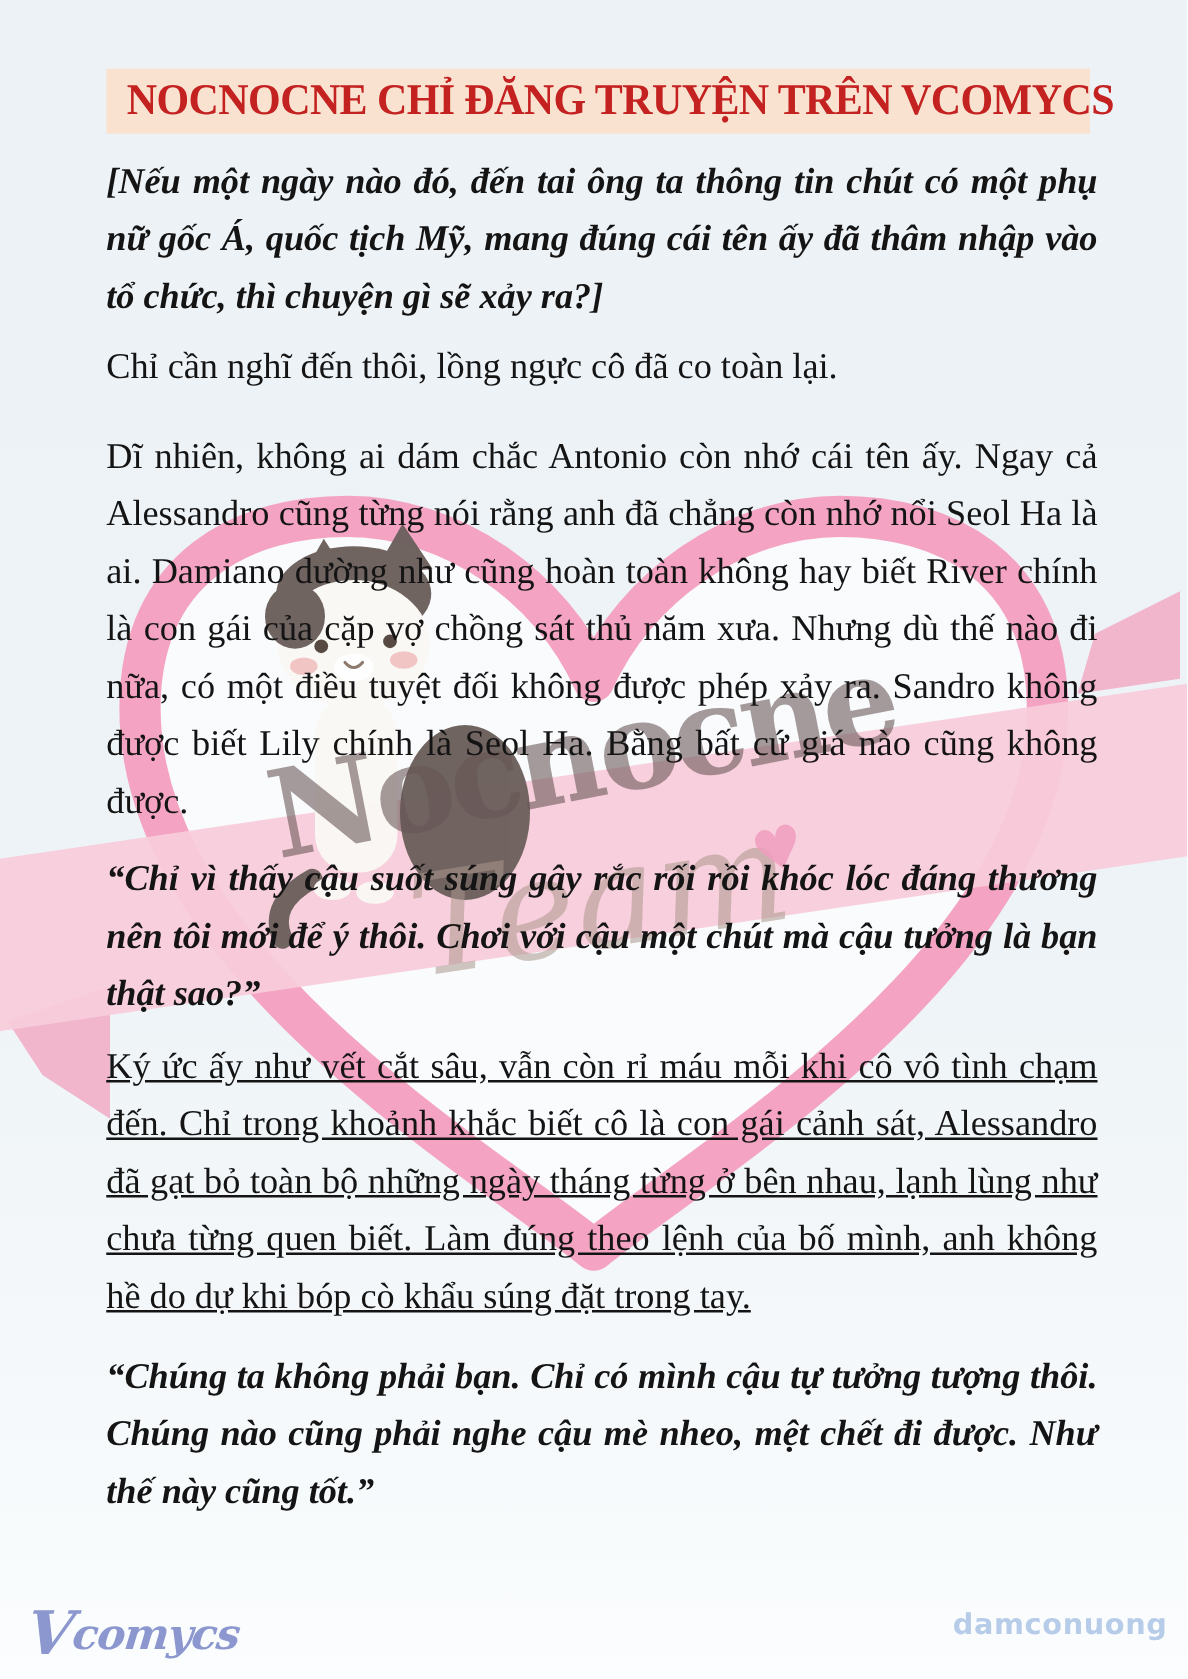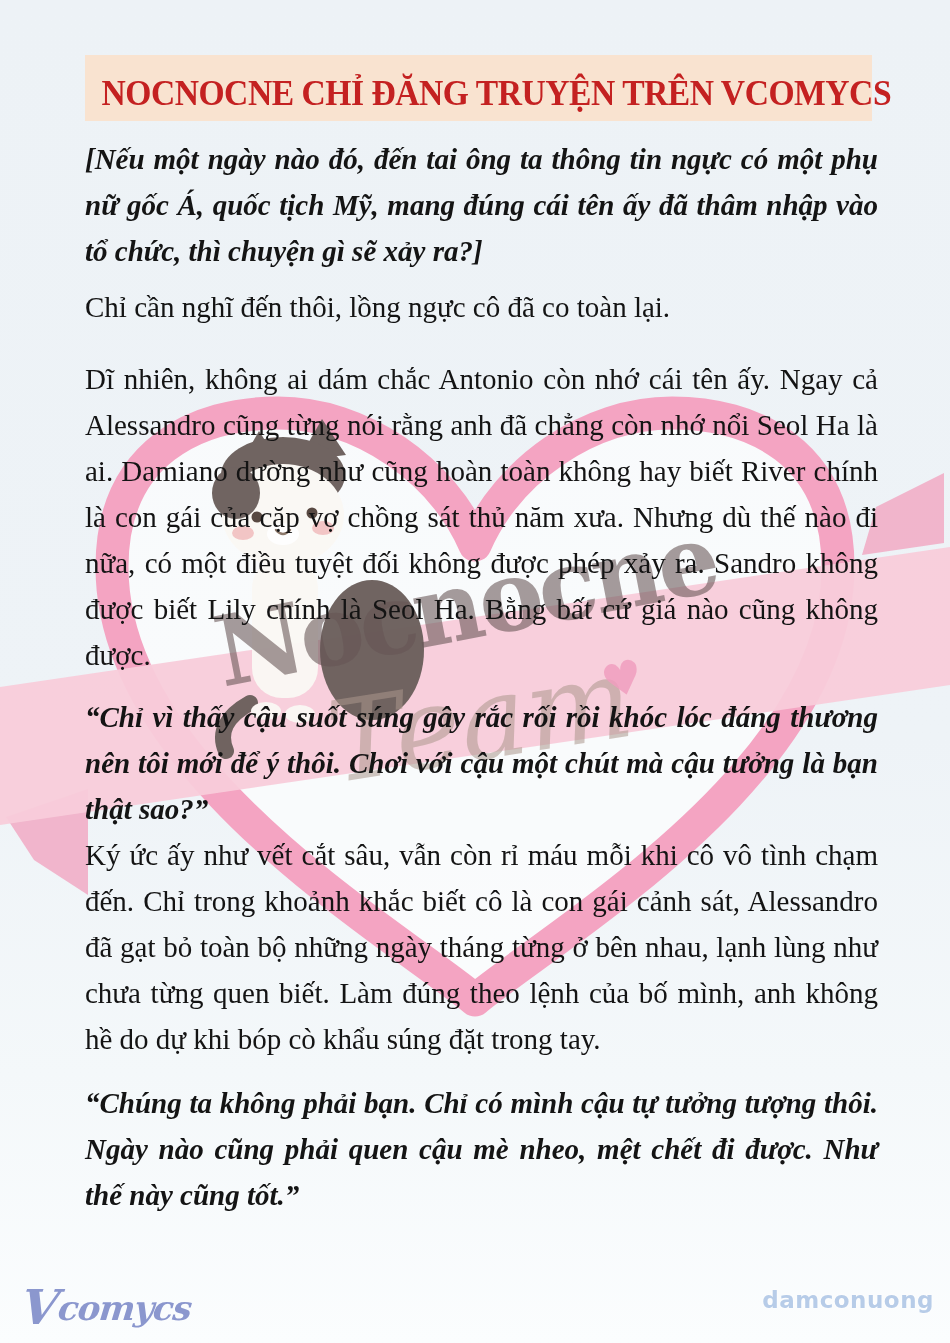--- a/index.html
+++ b/index.html
@@ -22,39 +22,39 @@
     font-size:112px;color:rgba(172,152,140,.55);white-space:nowrap;
   }
   .wm-heart{
     position:absolute;left:602px;top:652px;font-size:46px;transform:rotate(-15deg);
     color:rgba(240,158,190,.85);font-family:"DejaVu Sans",sans-serif;
   }
   
   .text-layer{position:relative;z-index:1;}
   .title-banner{
     margin:55px 78px 0 85px;background:#f9e3d0;text-align:center;
-    padding:19px 0 7px 0;
+    padding:5px 0 7px 0;
   }
   .title-text{
     display:inline-block;transform:scaleX(.96);transform-origin:center;
     font-family:"Liberation Serif","DejaVu Serif",serif;font-weight:700;
     font-size:35px;color:#c42121;letter-spacing:-0.5px;white-space:nowrap;
   }
   .content{margin:0 72px 0 85px;color:#141414;}
   .para{
     margin:0;text-align:justify;font-size:29px;line-height:46px;
     font-family:"Liberation Serif","DejaVu Serif",serif;
   }
   .para.narration{font-weight:400;}
   .para.quote{font-weight:700;font-style:italic;}
   .p1{margin-top:15px;}
   .p2{margin-top:10px;}
   .p3{margin-top:26px;}
   .p4{margin-top:16px;}
-  .p5{margin-top:0;}
+  .p5{margin-top:12px;text-decoration:underline;}
   .p6{margin-top:18px;}
   
   .vcomycs{
     position:absolute;left:22px;top:1288px;z-index:2;
     font-family:"DejaVu Serif",serif;font-style:italic;font-weight:700;
     font-size:34px;color:#8b97ce;letter-spacing:-1px;transform:skewX(-6deg);
   }
   .vcomycs .v-cap{font-size:48px;line-height:34px;vertical-align:-4px;}
   .credit{
     position:absolute;right:16px;top:1287px;z-index:2;
@@ -103,25 +103,25 @@
     <div class="wm-name">Nocnocne</div>
     <div class="wm-team">Team</div>
     <div class="wm-heart">♥</div>
   </div>
 
   <div class="text-layer">
     <header class="title-banner">
       <span class="title-text">NOCNOCNE CHỈ ĐĂNG TRUYỆN TRÊN VCOMYCS</span>
     </header>
     <main class="content">
-      <p class="para quote p1">[Nếu một ngày nào đó, đến tai ông ta thông tin ngực có một phụ nữ gốc Á, quốc tịch Mỹ, mang đúng cái tên ấy đã thâm nhập vào tổ chức, thì chuyện gì sẽ xảy ra?]</p>
+      <p class="para quote p1">[Nếu một ngày nào đó, đến tai ông ta thông tin chút có một phụ nữ gốc Á, quốc tịch Mỹ, mang đúng cái tên ấy đã thâm nhập vào tổ chức, thì chuyện gì sẽ xảy ra?]</p>
       <p class="para narration p2">Chỉ cần nghĩ đến thôi, lồng ngực cô đã co toàn lại.</p>
       <p class="para narration p3">Dĩ nhiên, không ai dám chắc Antonio còn nhớ cái tên ấy. Ngay cả Alessandro cũng từng nói rằng anh đã chẳng còn nhớ nổi Seol Ha là ai. Damiano dường như cũng hoàn toàn không hay biết River chính là con gái của cặp vợ chồng sát thủ năm xưa. Nhưng dù thế nào đi nữa, có một điều tuyệt đối không được phép xảy ra. Sandro không được biết Lily chính là Seol Ha. Bằng bất cứ giá nào cũng không được.</p>
       <p class="para quote p4">“Chỉ vì thấy cậu suốt súng gây rắc rối rồi khóc lóc đáng thương nên tôi mới để ý thôi. Chơi với cậu một chút mà cậu tưởng là bạn thật sao?”</p>
       <p class="para narration p5">Ký ức ấy như vết cắt sâu, vẫn còn rỉ máu mỗi khi cô vô tình chạm đến. Chỉ trong khoảnh khắc biết cô là con gái cảnh sát, Alessandro đã gạt bỏ toàn bộ những ngày tháng từng ở bên nhau, lạnh lùng như chưa từng quen biết. Làm đúng theo lệnh của bố mình, anh không hề do dự khi bóp cò khẩu súng đặt trong tay.</p>
-      <p class="para quote p6">“Chúng ta không phải bạn. Chỉ có mình cậu tự tưởng tượng thôi. Ngày nào cũng phải quen cậu mè nheo, mệt chết đi được. Như thế này cũng tốt.”</p>
+      <p class="para quote p6">“Chúng ta không phải bạn. Chỉ có mình cậu tự tưởng tượng thôi. Chúng nào cũng phải nghe cậu mè nheo, mệt chết đi được. Như thế này cũng tốt.”</p>
     </main>
   </div>
 
   <div class="vcomycs"><span class="v-cap">V</span><span>comycs</span></div>
   <div class="credit">damconuong</div>
 
 </div>
 
 </body></html>

